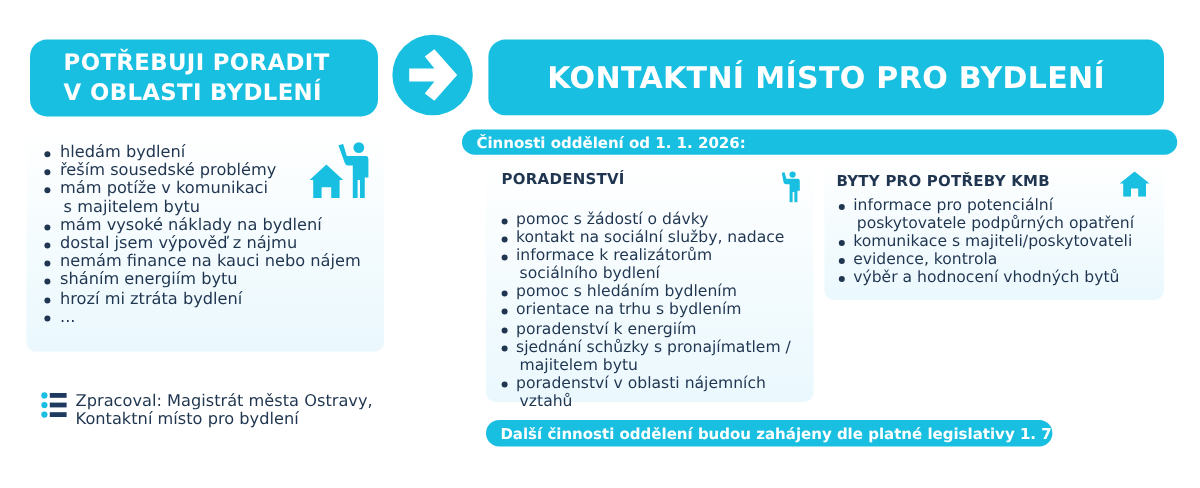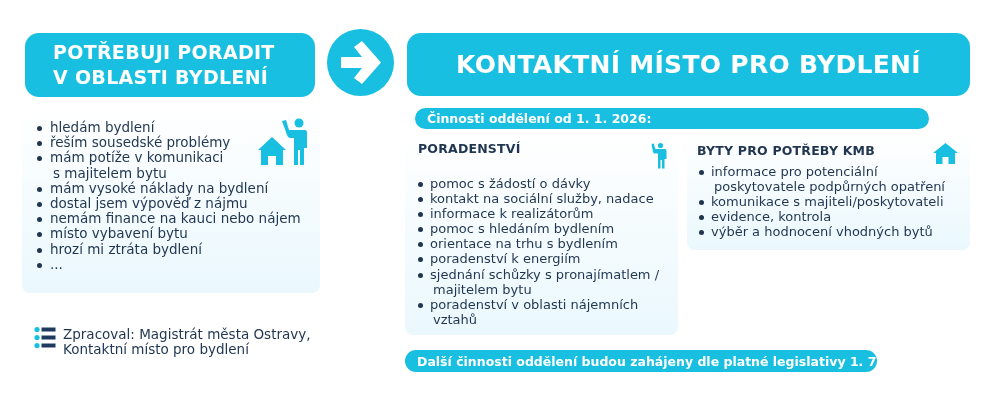--- a/index.html
+++ b/index.html
@@ -52,21 +52,21 @@
     }
     .left-list li::before { left: -13px; top: 6px; }
     .left-list .cont { padding-left: 3px; }
 
     
     .bar {
       background: #18bfe0; border-radius: 11px; color: #ffffff;
       font-weight: bold; font-size: 12.5px; padding-left: 12px;
       display: flex; align-items: center; white-space: nowrap;
     }
-    .bar-top { left: 415px; top: 108px; width: 514px; height: 21px; }
+    .bar-top { left: 385px; top: 108px; width: 596px; height: 21px; }
     .bar-bottom { left: 405px; top: 350px; width: 472px; height: 22px; }
 
     
     .sub-box {
       border-radius: 8px;
       background: linear-gradient(to bottom, #ffffff 0%, #eaf8fd 100%);
     }
     .box-poradenstvi { left: 405px; top: 133px; width: 273px; height: 202px; }
     .box-byty { left: 687px; top: 133px; width: 283px; height: 117px; }
 
@@ -112,37 +112,38 @@
 </svg>
 
 <ul class="abs bul left-list">
   <li>hledám bydlení</li>
   <li>řeším sousedské problémy</li>
   <li>mám potíže v komunikaci</li>
   <li class="cont">s majitelem bytu</li>
   <li>mám vysoké náklady na bydlení</li>
   <li>dostal jsem výpověď z nájmu</li>
   <li>nemám finance na kauci nebo nájem</li>
-  <li>místo vybavení bytu</li>
+  <li>sháním energiím bytu</li>
   <li>hrozí mi ztráta bydlení</li>
   <li>...</li>
 </ul>
 
 <div class="abs bar bar-top">Činnosti oddělení od 1. 1. 2026:</div>
 
 <div class="abs sub-box box-poradenstvi"></div>
 <div class="abs sub-title title-poradenstvi">PORADENSTVÍ</div>
 <svg class="abs" style="left:651px; top:142px;" width="16" height="27" viewBox="0 0 16 27">
   <circle cx="9.5" cy="3.5" r="2.6" fill="#18bfe0"></circle>
   <path d="M0.5 2 L2.8 1.5 L4.3 7 L14 7 Q15.5 7 15.5 9 L15.5 17 L13.5 17 L13.5 26.5 L11 26.5 L11 18 L9.5 18 L9.5 26.5 L7 26.5 L7 11.5 L4 11.5 Q2.5 11.5 2 10 Z" fill="#18bfe0"></path>
 </svg>
 <ul class="abs bul sub-list list-poradenstvi">
   <li>pomoc s žádostí o dávky</li>
   <li>kontakt na sociální služby, nadace</li>
   <li>informace k realizátorům</li>
+  <li class="cont">sociálního bydlení</li>
   <li>pomoc s hledáním bydlením</li>
   <li>orientace na trhu s bydlením</li>
   <li>poradenství k energiím</li>
   <li>sjednání schůzky s pronajímatlem /</li>
   <li class="cont">majitelem bytu</li>
   <li>poradenství v oblasti nájemních</li>
   <li class="cont">vztahů</li>
 </ul>
 
 <div class="abs sub-box box-byty"></div>

